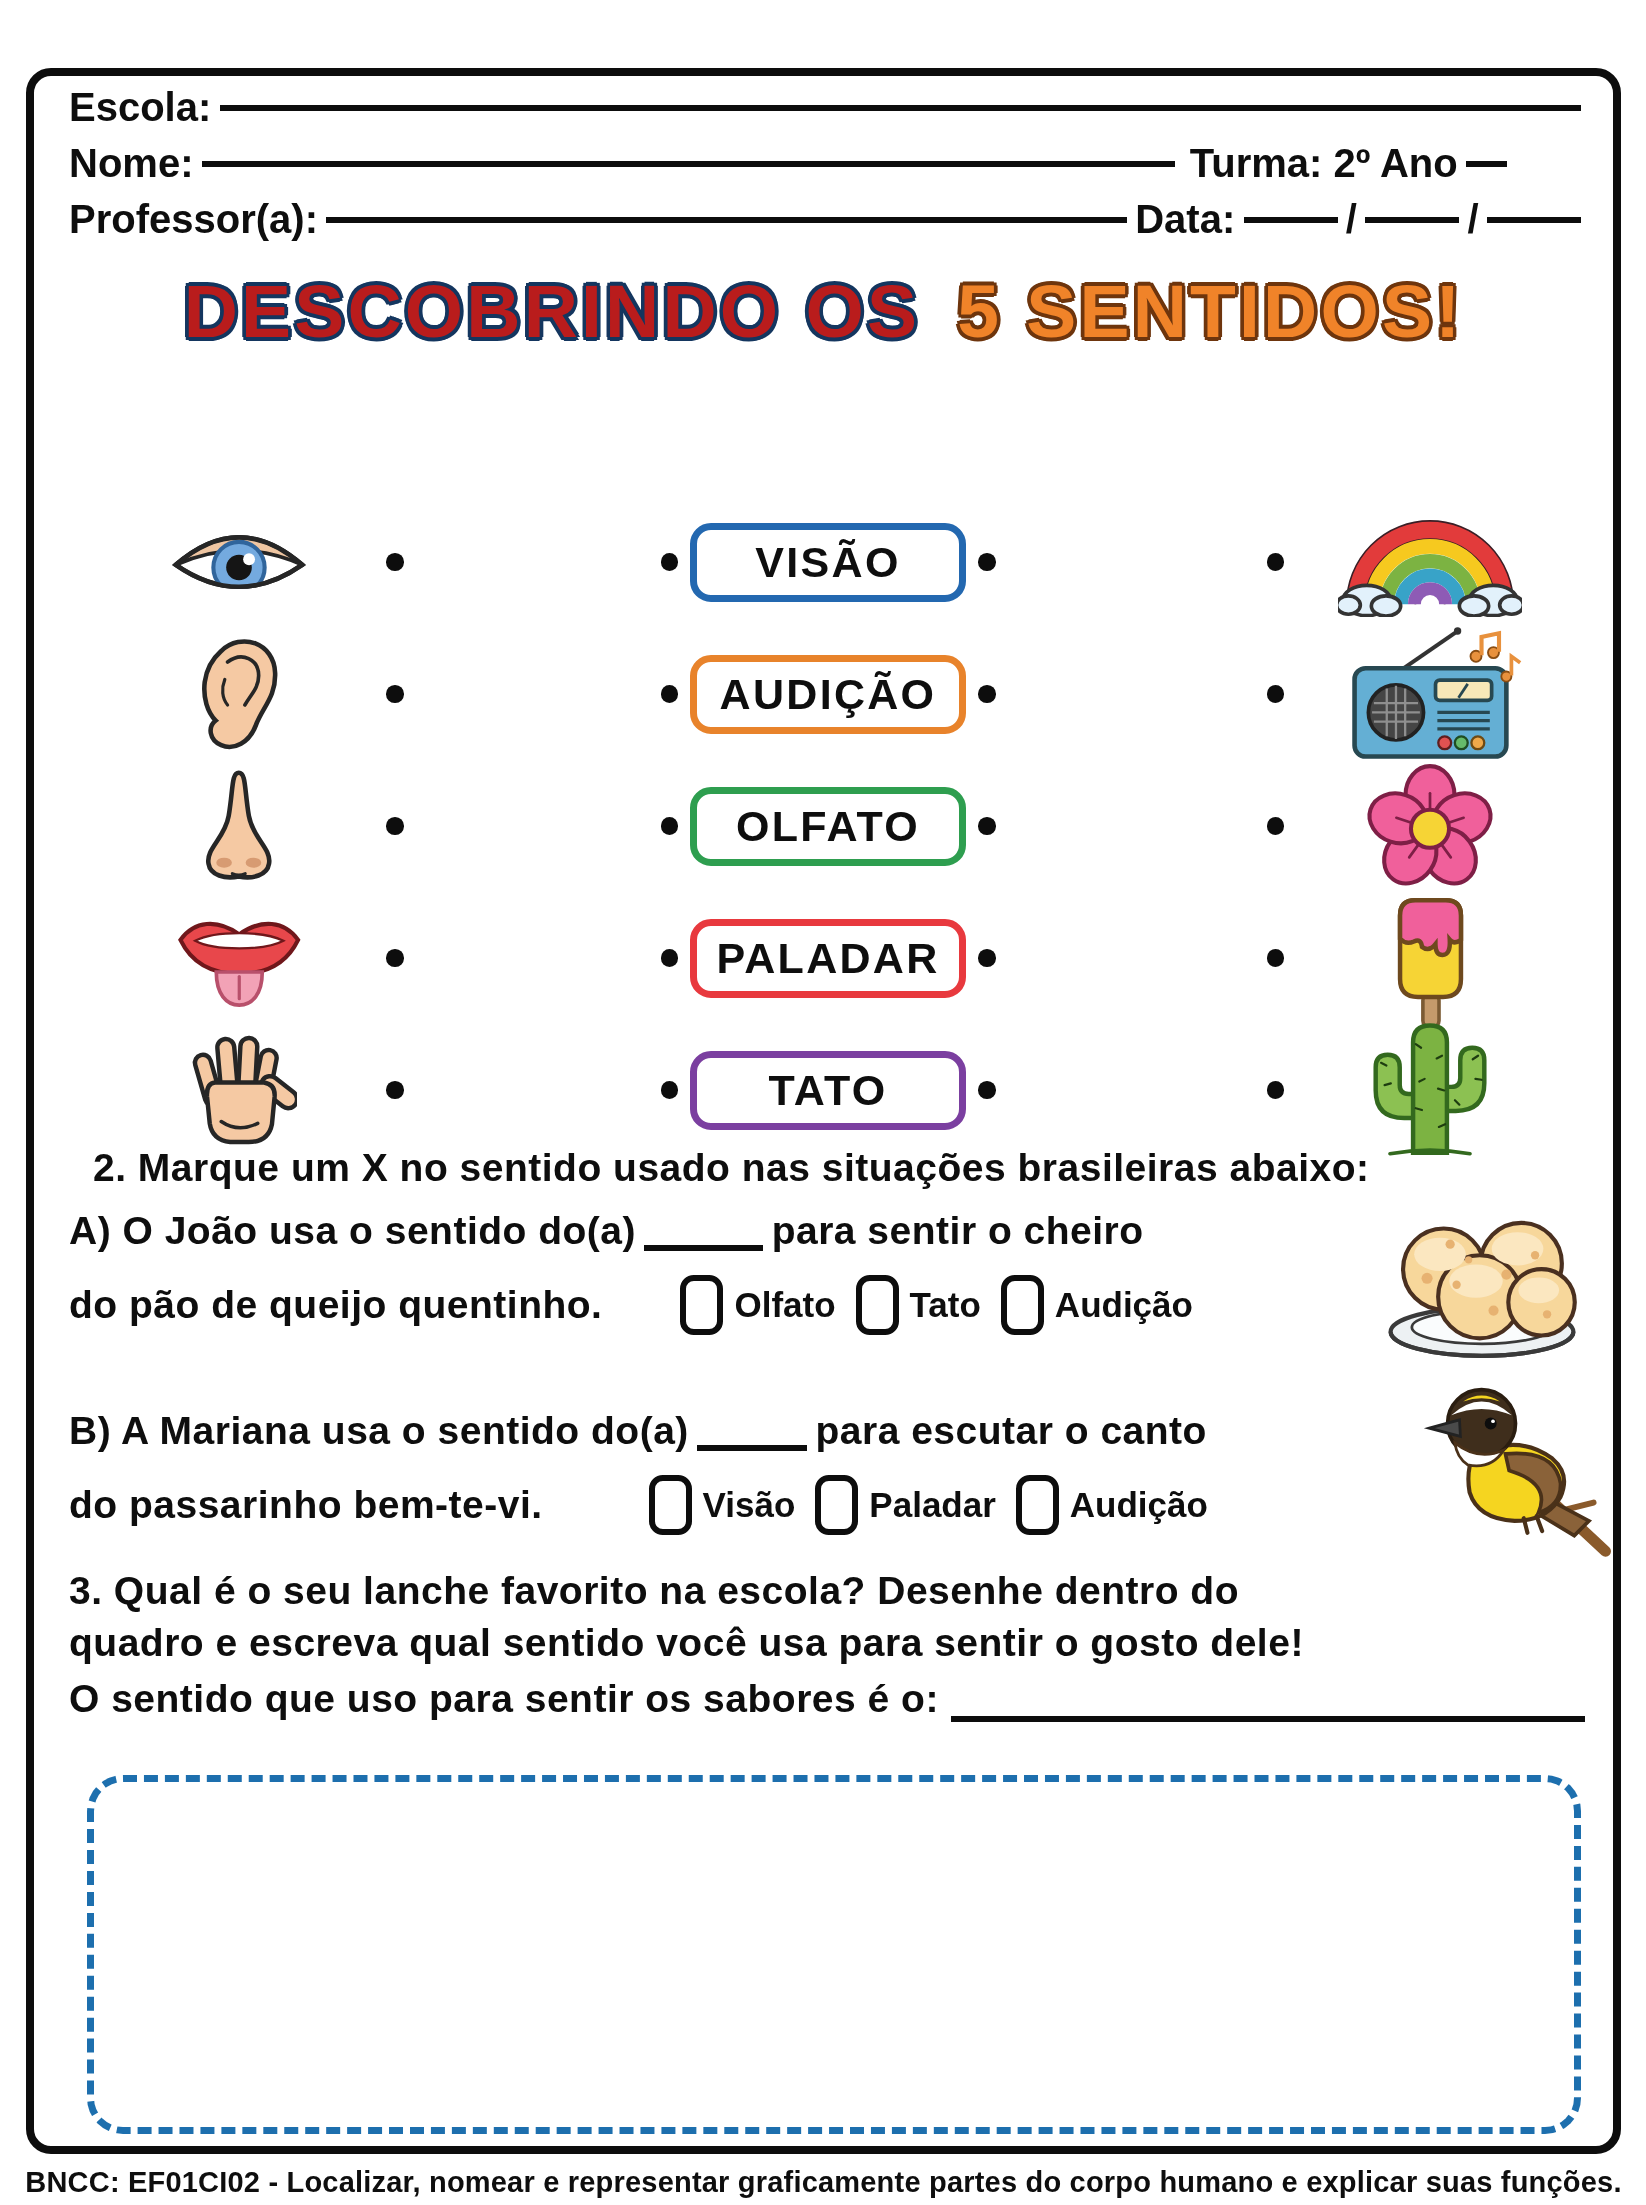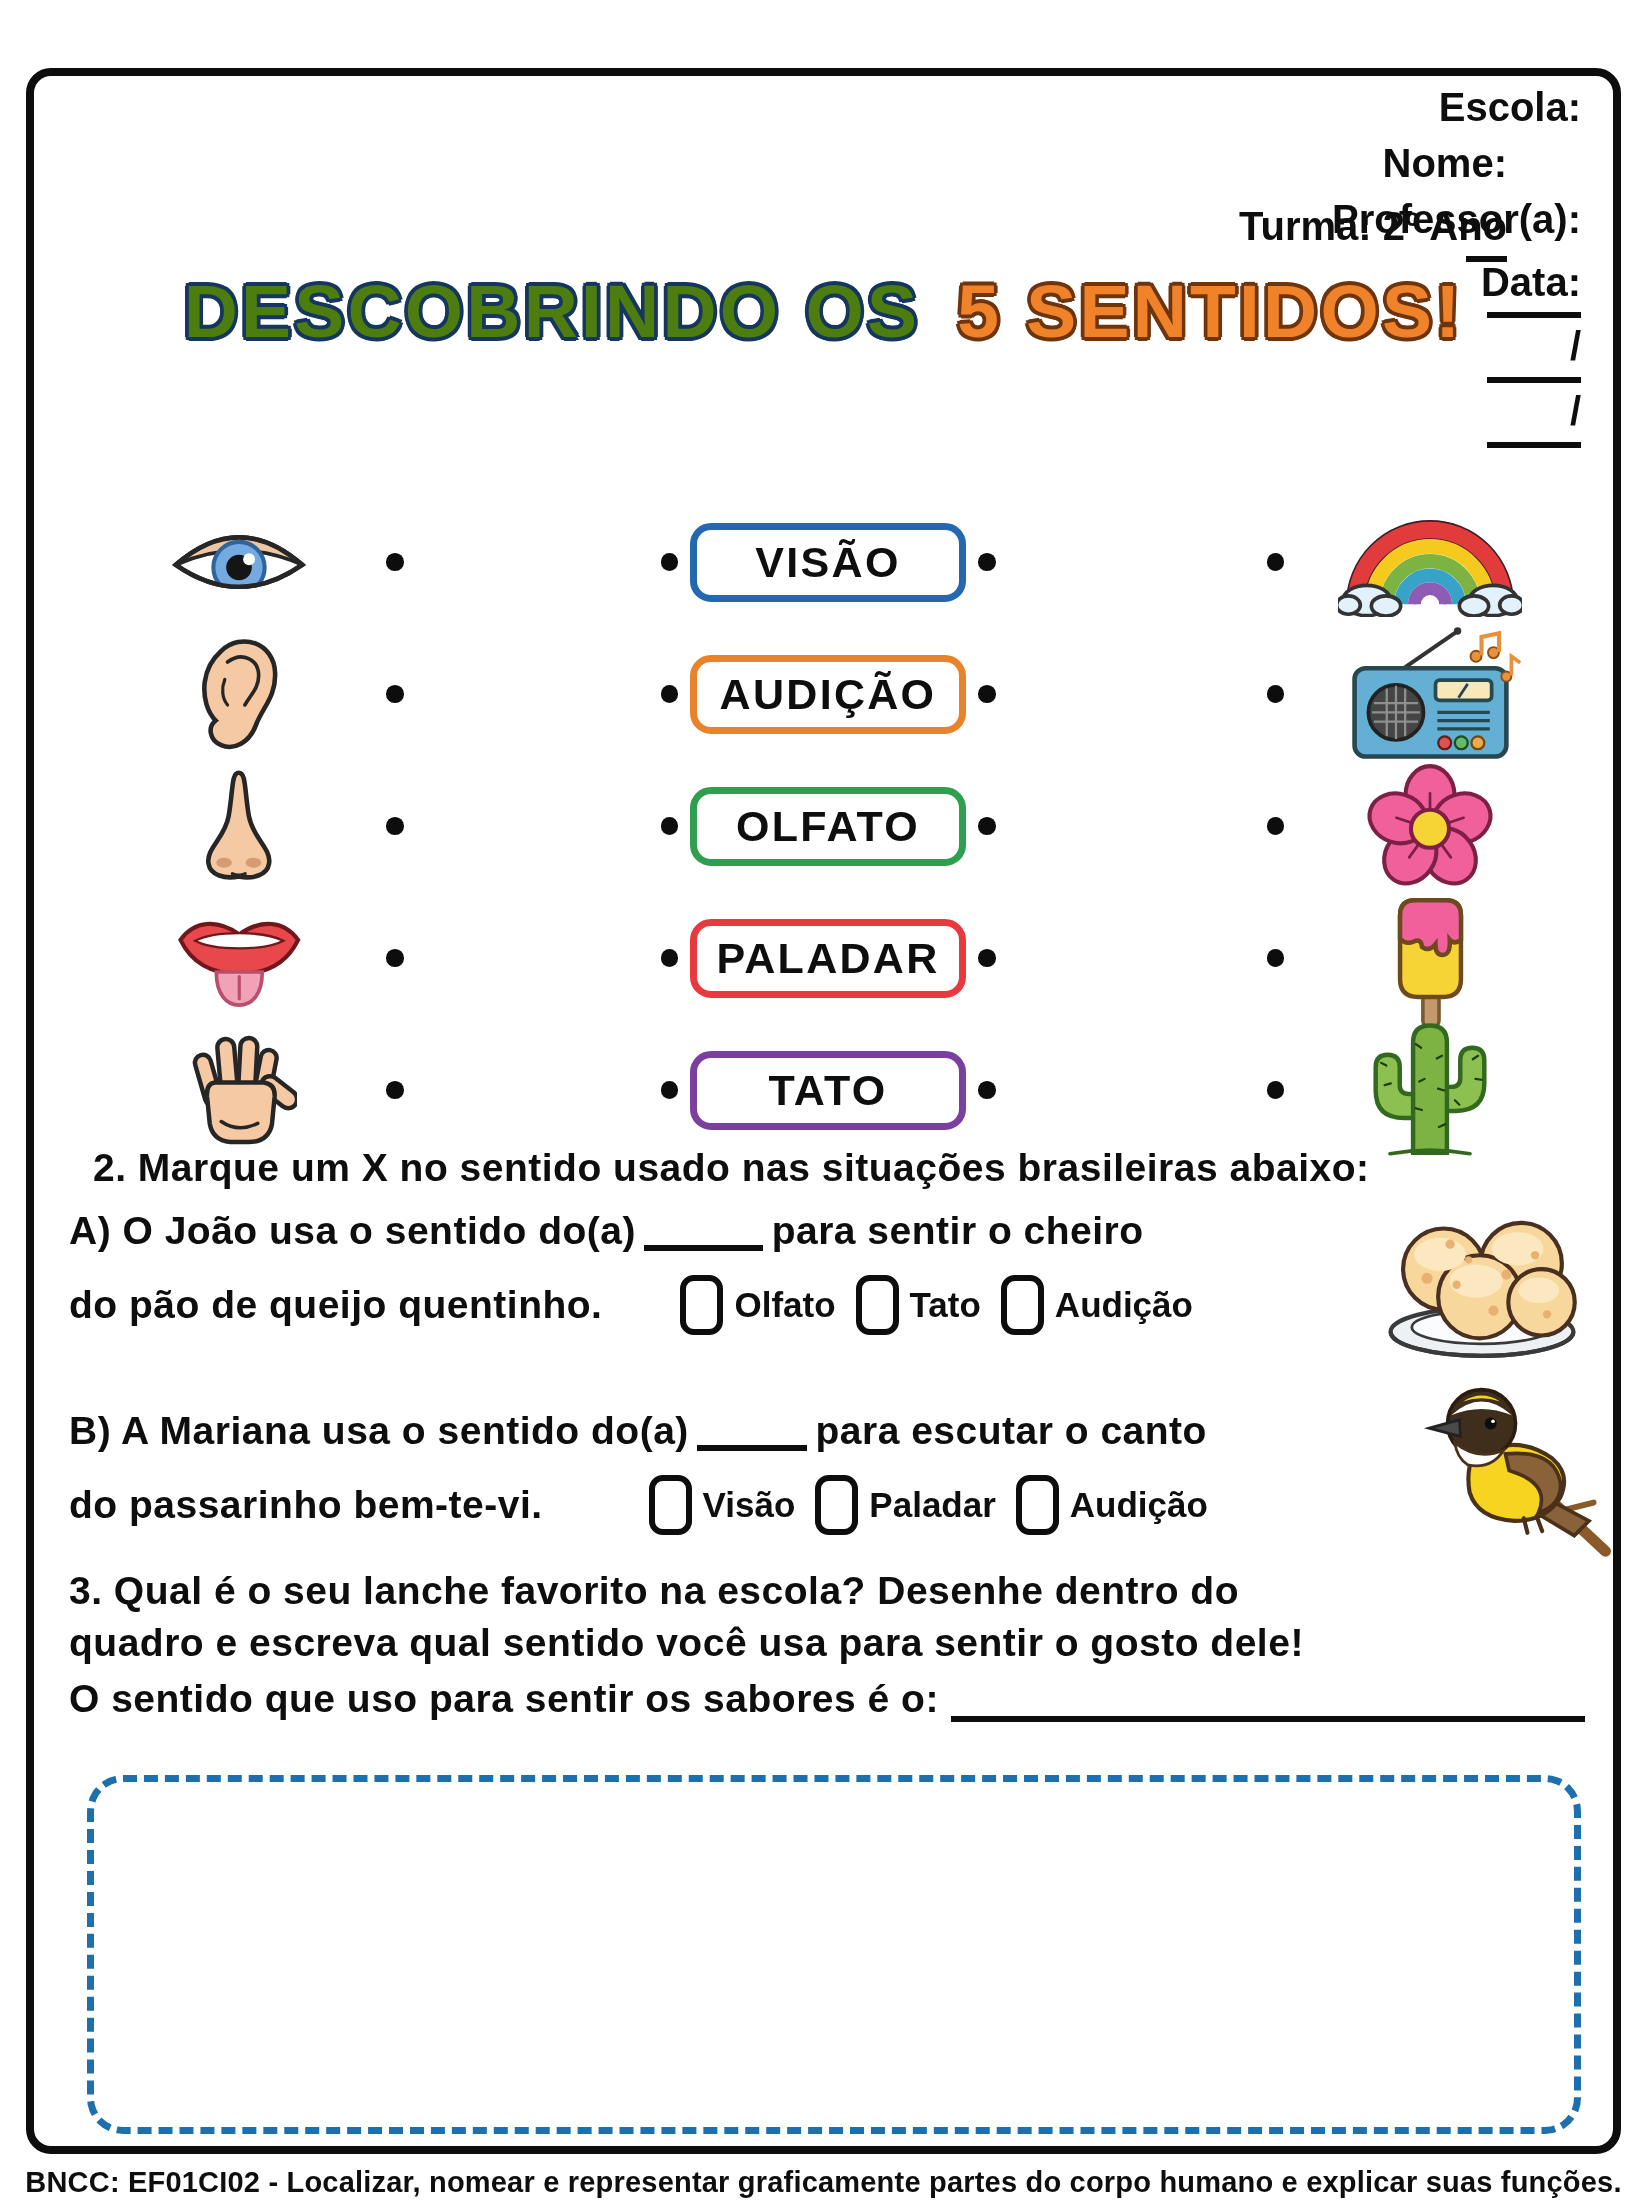--- a/index.html
+++ b/index.html
@@ -3,22 +3,22 @@
 <meta charset="utf-8">
 <style>
   html,body{margin:0;padding:0;background:#ffffff;}
   *{box-sizing:border-box;}
   .page{position:relative;width:1647px;height:2205px;background:#ffffff;
         font-family:"Liberation Sans","DejaVu Sans",sans-serif;color:#0e0e0e;overflow:hidden;}
   .frame{position:absolute;left:26px;top:68px;width:1595px;height:2086px;
          border:8.3px solid #0d0d0d;border-radius:25px;}
 
   
-  .hrow{position:absolute;display:flex;align-items:flex-end;gap:8.3px;
-        font-size:40px;font-weight:700;line-height:1;flex-direction:column;}
+  .hrow{position:absolute;display:flex;align-items:center;gap:8.3px;
+        font-size:40px;font-weight:700;line-height:1;}
   .hrow.r1{left:69px;top:87px;width:1512px;}
   .hrow.r2{left:69px;top:143px;width:1438px;}
   .hrow.r3{left:69px;top:199px;width:1512px;}
   .lbl{white-space:nowrap;}
   .lbl.turma{margin-left:6.4px;}
   .line{border-bottom:6.4px solid #0d0d0d;height:8.3px;flex:1;}
   .line.fix{flex:none;}
   .w90{width:41px;}  .w205{width:94px;}
 
   
@@ -93,21 +93,21 @@
     <span class="line"></span>
     <span class="lbl">Data:</span>
     <span class="line fix w205"></span>
     <span class="lbl">/</span>
     <span class="line fix w205"></span>
     <span class="lbl">/</span>
     <span class="line fix w205"></span>
   </div>
 
   <div class="title">
-    <span class="t1" style="color: #4d7c0f;">DESCOBRINDO OS</span>
+    <span class="t1" style="color: #b91c1c;">DESCOBRINDO OS</span>
     <span class="t2" style="color: rgb(240, 131, 41);">5 SENTIDOS!</span>
   </div>
 
 
   <div class="match">
 
     <div class="mrow">
       <div class="cell-body">
         <svg width="138" height="87" viewBox="0 0 300 190">
           <clipPath id="eyec">

